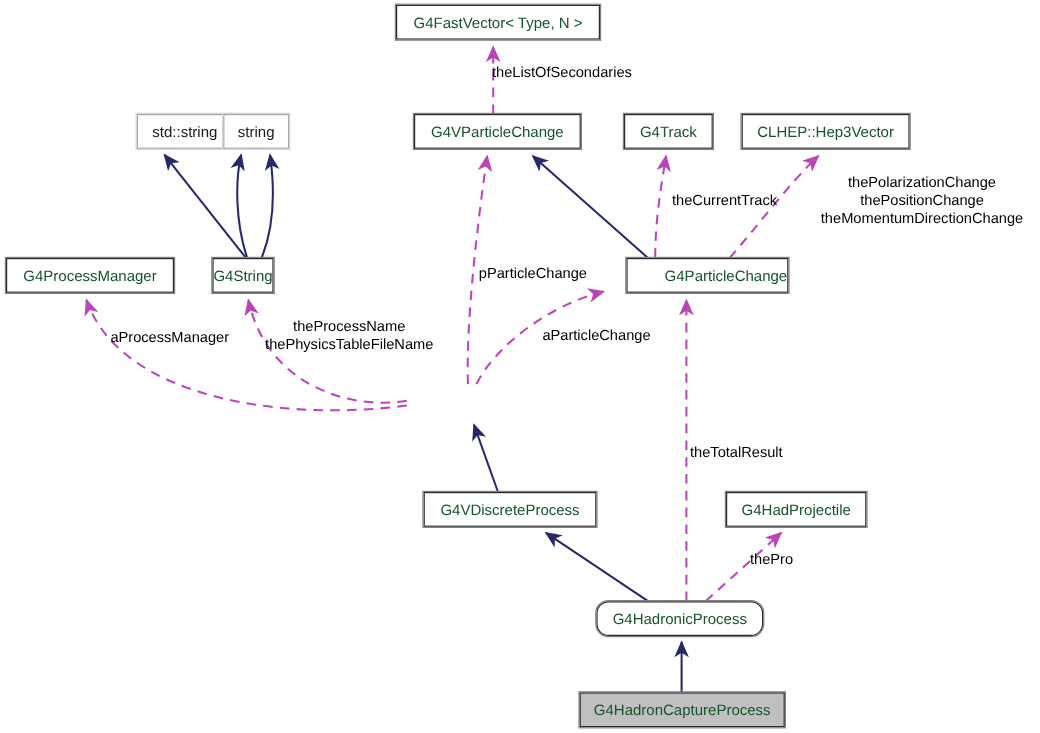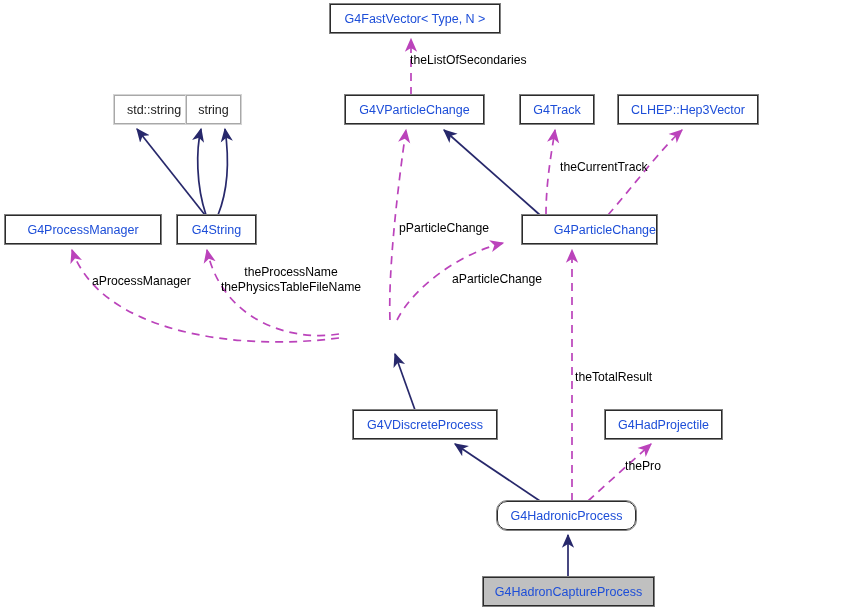--- a/index.html
+++ b/index.html
@@ -24,21 +24,21 @@
   .node {
     position: absolute;
     box-sizing: border-box;
     display: flex;
     align-items: center;
     justify-content: center;
     background: #ffffff;
     border: 1px solid #2b2b2b;
     outline: 1px solid #808080;
     font-size: 12.5px;
-    color: #1d4ed8;
+    color: #14532d;
     white-space: nowrap;
     letter-spacing: 0px;
     z-index: 3;
   }
   .node.dim {
     border: 1px solid #a8a8a8;
     outline: 1px solid #d4d4d4;
     color: #1a1a1a;
   }
   .node.current {
@@ -126,25 +126,25 @@
   </div>
 
   <div class="node" style="left:520px; top:95px; width:74px; height:29px;">
     <span>G4Track</span>
   </div>
 
   <div class="node" style="left:618px; top:95px; width:140px; height:29px;">
     <span>CLHEP::Hep3Vector</span>
   </div>
 
-  <div class="node" style="left:5px; top:215px; width:156px; height:29px;text-align:center;">
+  <div class="node" style="left:5px; top:215px; width:140px; height:29px;text-align:center;">
     <span>G4ProcessManager</span>
   </div>
 
-  <div class="node" style="left:177px; top:215px; width:79px; height:29px;">
+  <div class="node" style="left:177px; top:215px; width:51px; height:29px;">
     <span>G4String</span>
   </div>
 
   <div class="node" style="left:522px; top:215px; width:135px; height:29px;justify-content:flex-end;">
     <span>G4ParticleChange</span>
   </div>
 
 
   <div class="node" style="left:353px; top:410px; width:144px; height:29px;">
     <span>G4VDiscreteProcess</span>
@@ -159,20 +159,23 @@
   </div>
 
   <div class="node current" style="left:483px; top:577px; width:171px; height:29px;">
     <span>G4HadronCaptureProcess</span>
   </div>
 
   <div class="edge-label" style="left:410px; top:53px; text-align:left;">theListOfSecondaries</div>
 
   <div class="edge-label" style="left:560px; top:160px; text-align:left;">theCurrentTrack</div>
 
+  <div class="edge-label" style="left:684px; top:145px; text-align:center; white-space:pre;">thePolarizationChange
+thePositionChange
+theMomentumDirectionChange</div>
 
   <div class="edge-label" style="left:399px; top:221px; text-align:left;">pParticleChange</div>
 
   <div class="edge-label" style="left:92px; top:274px; text-align:left;">aProcessManager</div>
 
   <div class="edge-label" style="left:211px; top:265px; width:160px; text-align:center; white-space:pre;">theProcessName
 thePhysicsTableFileName</div>
 
   <div class="edge-label" style="left:452px; top:272px; text-align:left;">aParticleChange</div>
 

